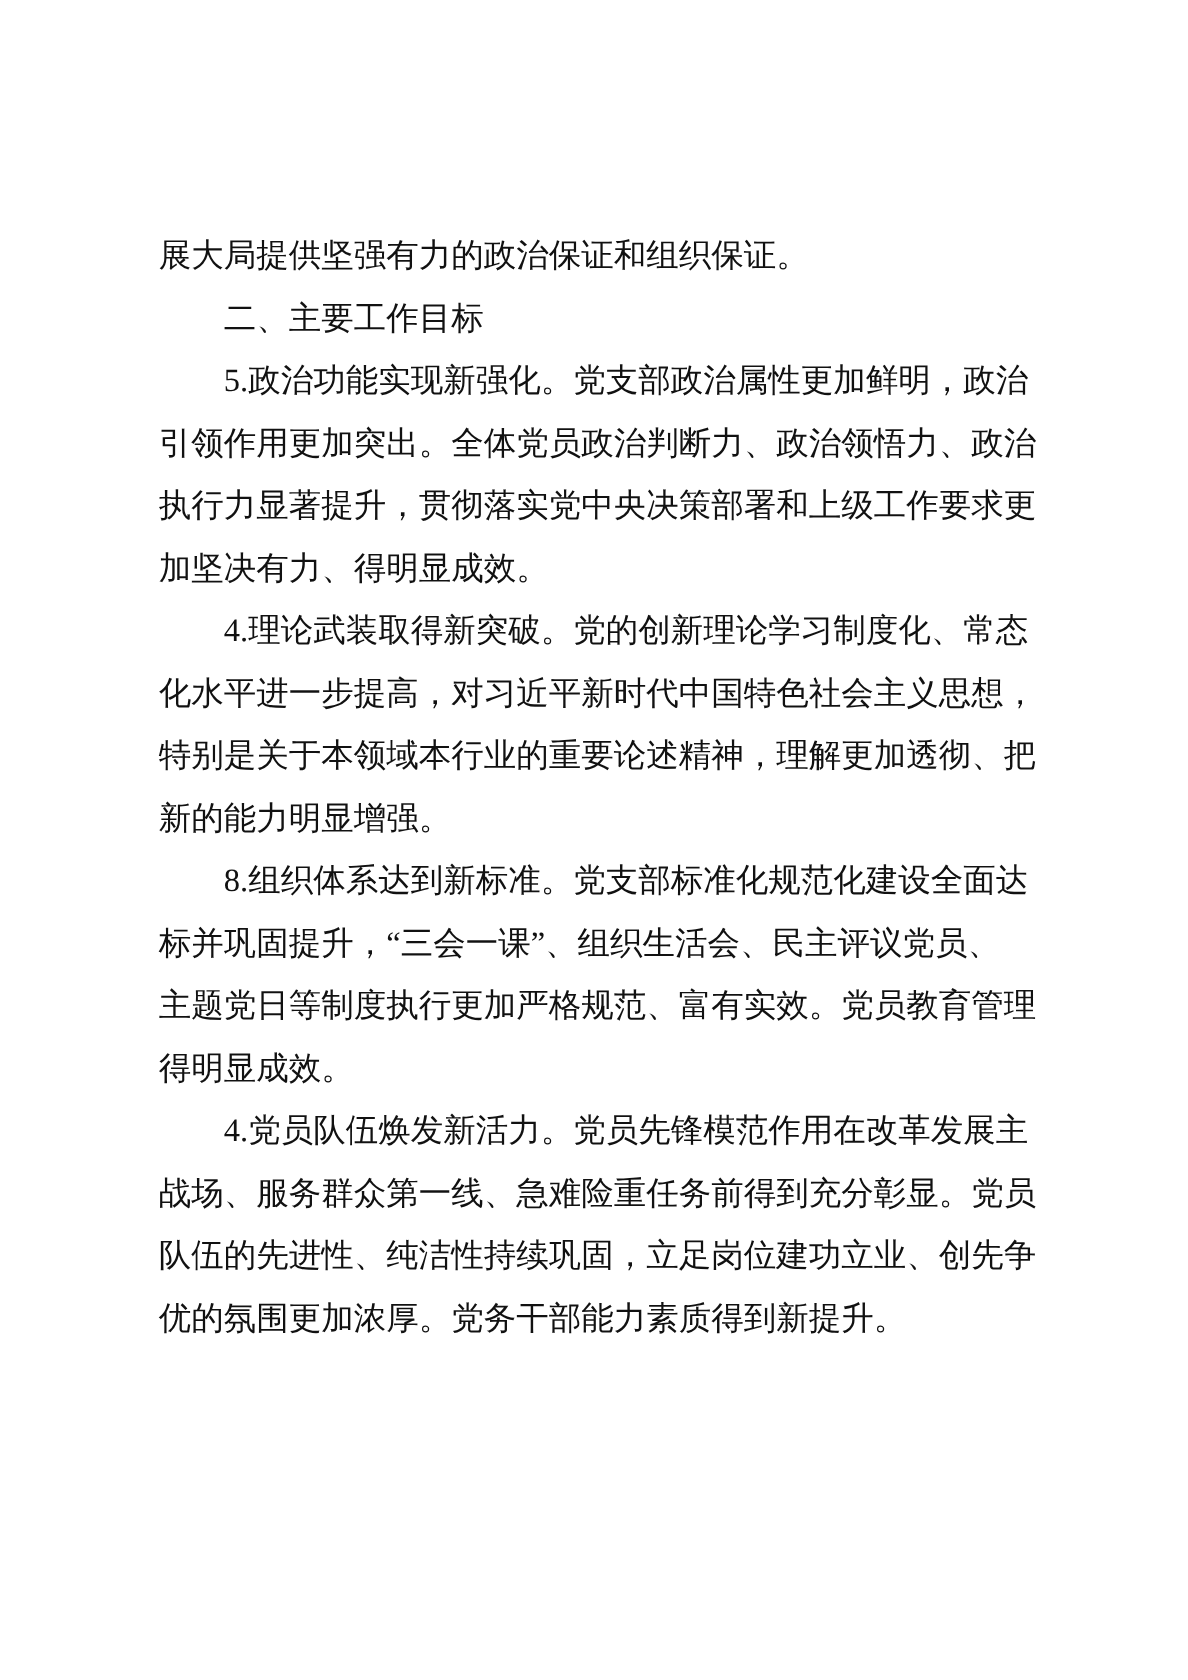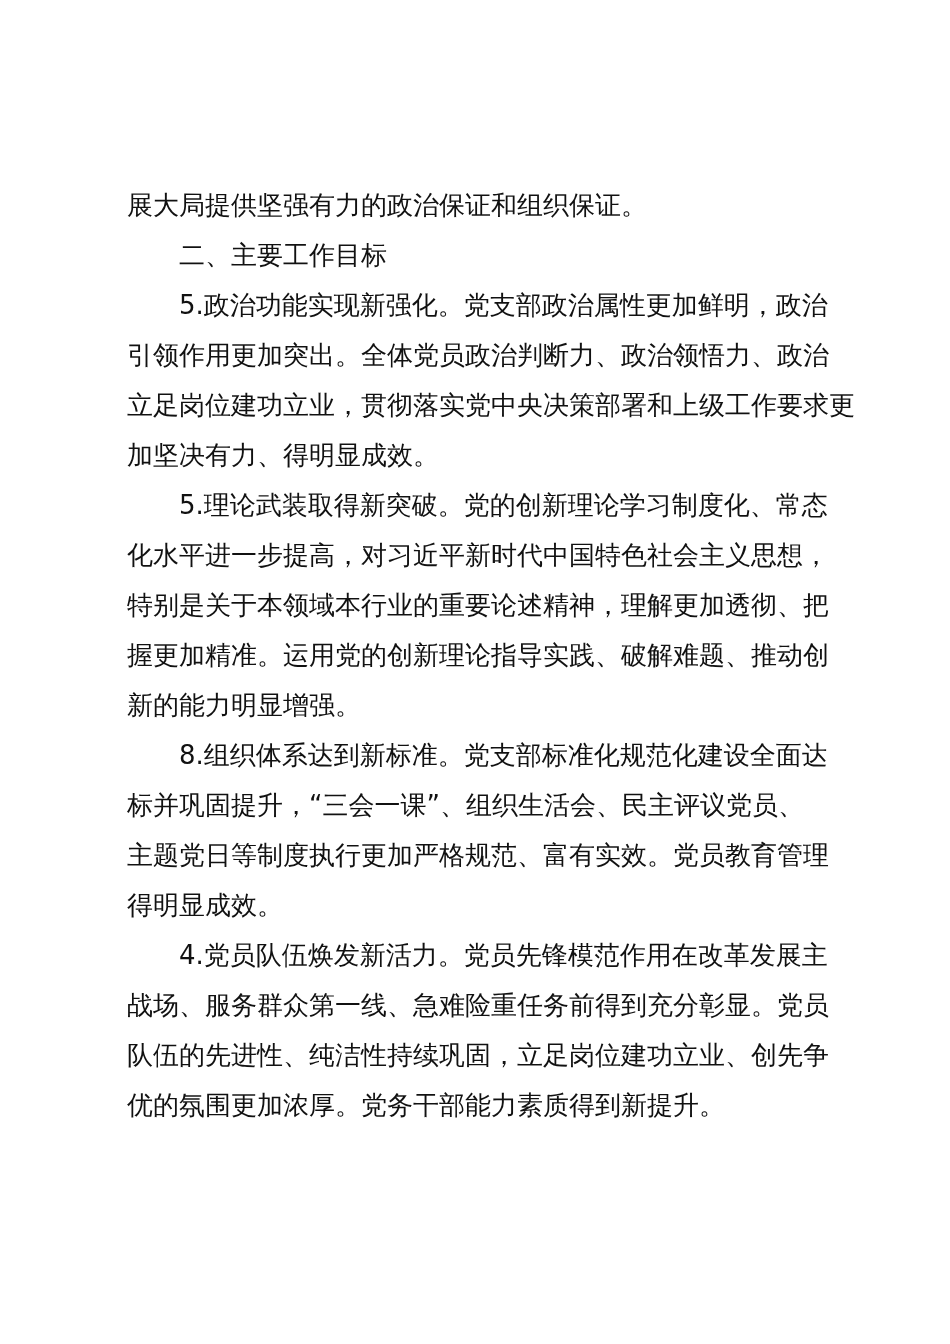--- a/index.html
+++ b/index.html
@@ -20,48 +20,48 @@
     left: 127px;
     top: 180px;
     width: 706px;
   }
   .line {
     height: 50px;
     line-height: 50px;
     font-size: 26px;
     white-space: nowrap;
     letter-spacing: 0px;
+    font-family: Liberation Serif, serif;
   }
   .indent { padding-left: 52px; }
 </style>
 </head>
 <body>
 
 <div class="page">
 
   <div>
     <div class="line">展大局提供坚强有力的政治保证和组织保证。</div>
   </div>
 
   <div>
     <div class="line indent">二、主要工作目标</div>
   </div>
 
   <div>
     <div class="line indent">5.政治功能实现新强化。党支部政治属性更加鲜明，政治</div>
     <div class="line">引领作用更加突出。全体党员政治判断力、政治领悟力、政治</div>
-    <div class="line">立足岗位建功立业，贯彻落实党中央决策部署和上级工作要求更</div>
+    <div class="line">执行力显著提升，贯彻落实党中央决策部署和上级工作要求更</div>
     <div class="line">加坚决有力、得明显成效。</div>
   </div>
 
   <div>
-    <div class="line indent">5.理论武装取得新突破。党的创新理论学习制度化、常态</div>
+    <div class="line indent">4.理论武装取得新突破。党的创新理论学习制度化、常态</div>
     <div class="line">化水平进一步提高，对习近平新时代中国特色社会主义思想，</div>
     <div class="line">特别是关于本领域本行业的重要论述精神，理解更加透彻、把</div>
-    <div class="line">握更加精准。运用党的创新理论指导实践、破解难题、推动创</div>
     <div class="line">新的能力明显增强。</div>
   </div>
 
   <div>
     <div class="line indent">8.组织体系达到新标准。党支部标准化规范化建设全面达</div>
     <div class="line">标并巩固提升，“三会一课”、组织生活会、民主评议党员、</div>
     <div class="line">主题党日等制度执行更加严格规范、富有实效。党员教育管理</div>
     <div class="line">得明显成效。</div>
   </div>
 

